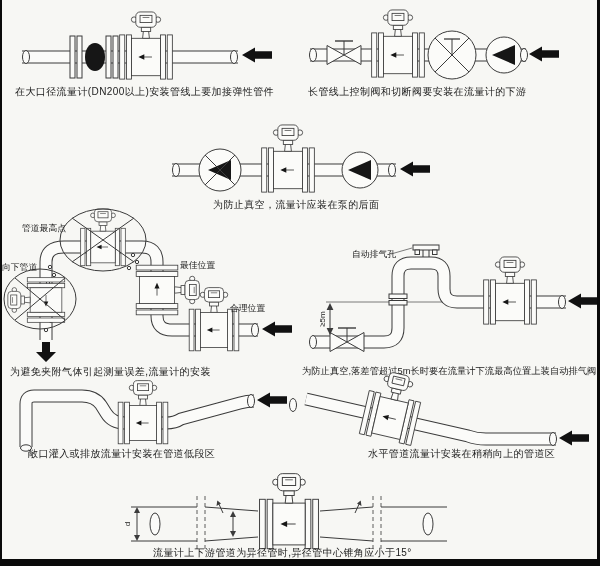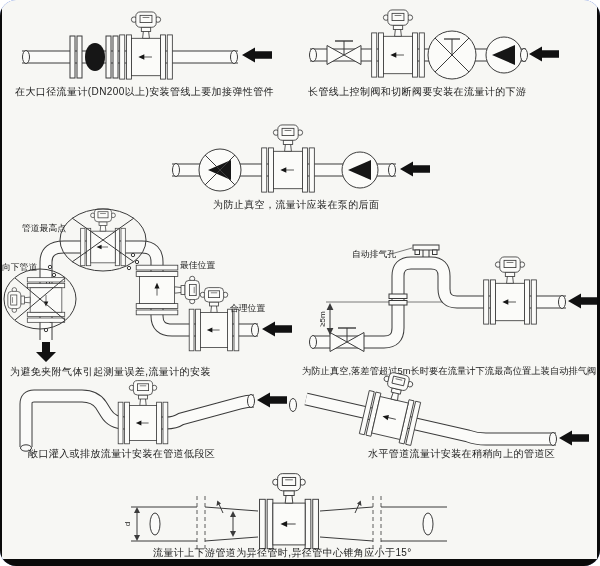--- a/index.html
+++ b/index.html
@@ -1,17 +1,17 @@
 <!DOCTYPE html>
 <html><head>
 <meta charset="utf-8">
 <style>
   html,body{margin:0;padding:0;background:#ffffff;}
   #stage{position:relative;width:600px;height:566px;background:#1d4ed8;overflow:hidden;
-         font-family:"Liberation Sans", sans-serif;border-radius:16px;}
+         font-family:"Liberation Sans", sans-serif;}
   svg{display:block}
   .pipe-o{fill:none;stroke:#3b3b3b;stroke-width:13;}
   .pipe-i{fill:none;stroke:#fbfbf9;stroke-width:11;}
   .thin{stroke:#3b3b3b;stroke-width:1;fill:none;}
   .hair{stroke:#5a5a5a;stroke-width:0.8;fill:none;}
   .comp{fill:#fbfbf9;stroke:#3b3b3b;stroke-width:1;}
   .dark{fill:#161616;stroke:none;}
   .dash{stroke:#4a4a4a;stroke-width:0.9;fill:none;stroke-dasharray:4,3;}
   .cap{font-size:10px;fill:#1b1b1b;letter-spacing:0.4px;}
   .cap-s{font-size:9.3px;fill:#1b1b1b;letter-spacing:0px;}

